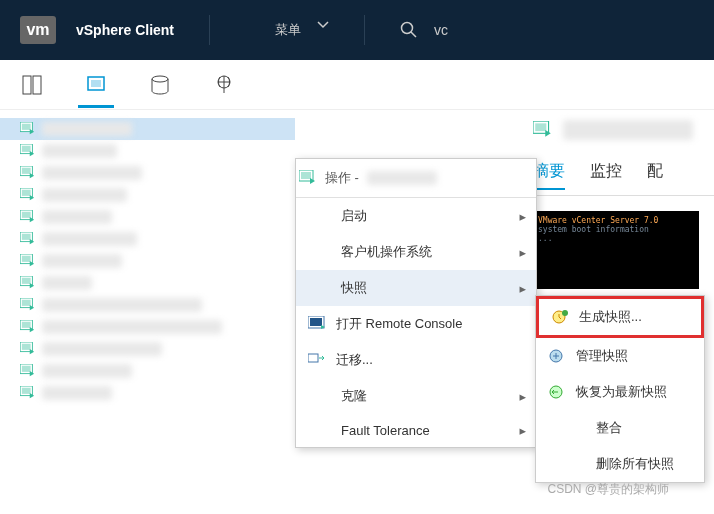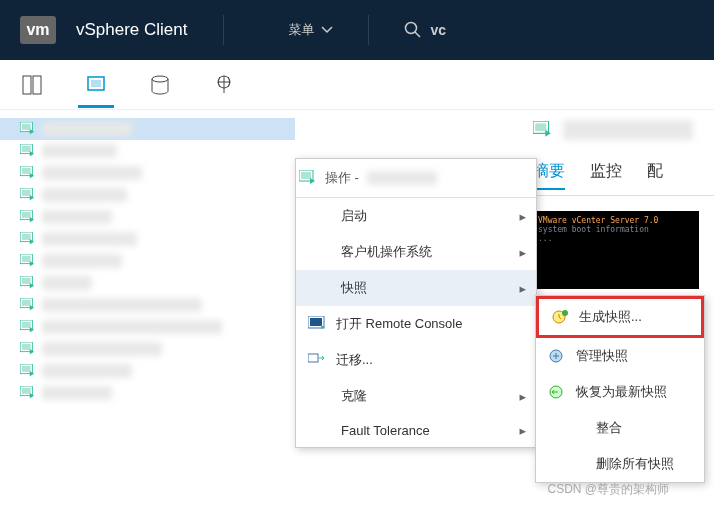--- a/index.html
+++ b/index.html
@@ -1,23 +1,23 @@
 <!DOCTYPE html>
 <html><head>
   <meta charset="utf-8">
   <style>
     * { box-sizing: border-box; margin: 0; padding: 0; }
     body { font-family: Arial, sans-serif; font-size: 13px; background: #fff; width: 714px; height: 514px; overflow: hidden; position: relative; }
     
     .header { background: #0f2439; height: 60px; display: flex; align-items: center; color: #fff; padding: 0 20px; gap: 20px; }
     .logo { background: #666; width: 36px; height: 28px; display: flex; align-items: center; justify-content: center; font-size: 16px; font-weight: bold; border-radius: 3px; }
-    .app-title { font-size: 17px; font-weight: 400; text-align: center; }
-    .menu-btn { margin-left: 30px; color: #ccc; display: flex; align-items: center; gap: 6px; cursor: pointer; }
+    .app-title { font-size: 14px; font-weight: 700; text-align: center; }
+    .menu-btn { margin-left: 30px; color: #ccc; display: flex; align-items: flex-start; gap: 16px; cursor: pointer; }
     .divider-v { width: 1px; height: 30px; background: #2a4055; margin: 0 15px; }
-    .search-wrap { display: flex; align-items: center; gap: 9px; color: #ccc; font-weight: bold; }
+    .search-wrap { display: flex; align-items: center; gap: 16px; color: #ccc; }
     .search-text { font-size: 14px; }
     
     .toolbar { height: 50px; display: flex; align-items: center; padding: 0 20px; gap: 40px; border-bottom: 1px solid #eee; }
     .tool-icon { width: 24px; height: 24px; display: flex; align-items: center; justify-content: center; cursor: pointer; color: #666; position: relative; }
     .tool-icon.active::after { content: ''; position: absolute; bottom: -11px; left: -6px; right: -6px; height: 3px; background: #0095d3; }
     
     .content { display: flex; position: relative; }
     .tree { width: 295px; padding: 8px 0; }
     .tree-item { display: flex; align-items: center; padding: 4px 20px; gap: 6px; cursor: pointer; }
     .tree-item.selected { background: #cde3f5; }

